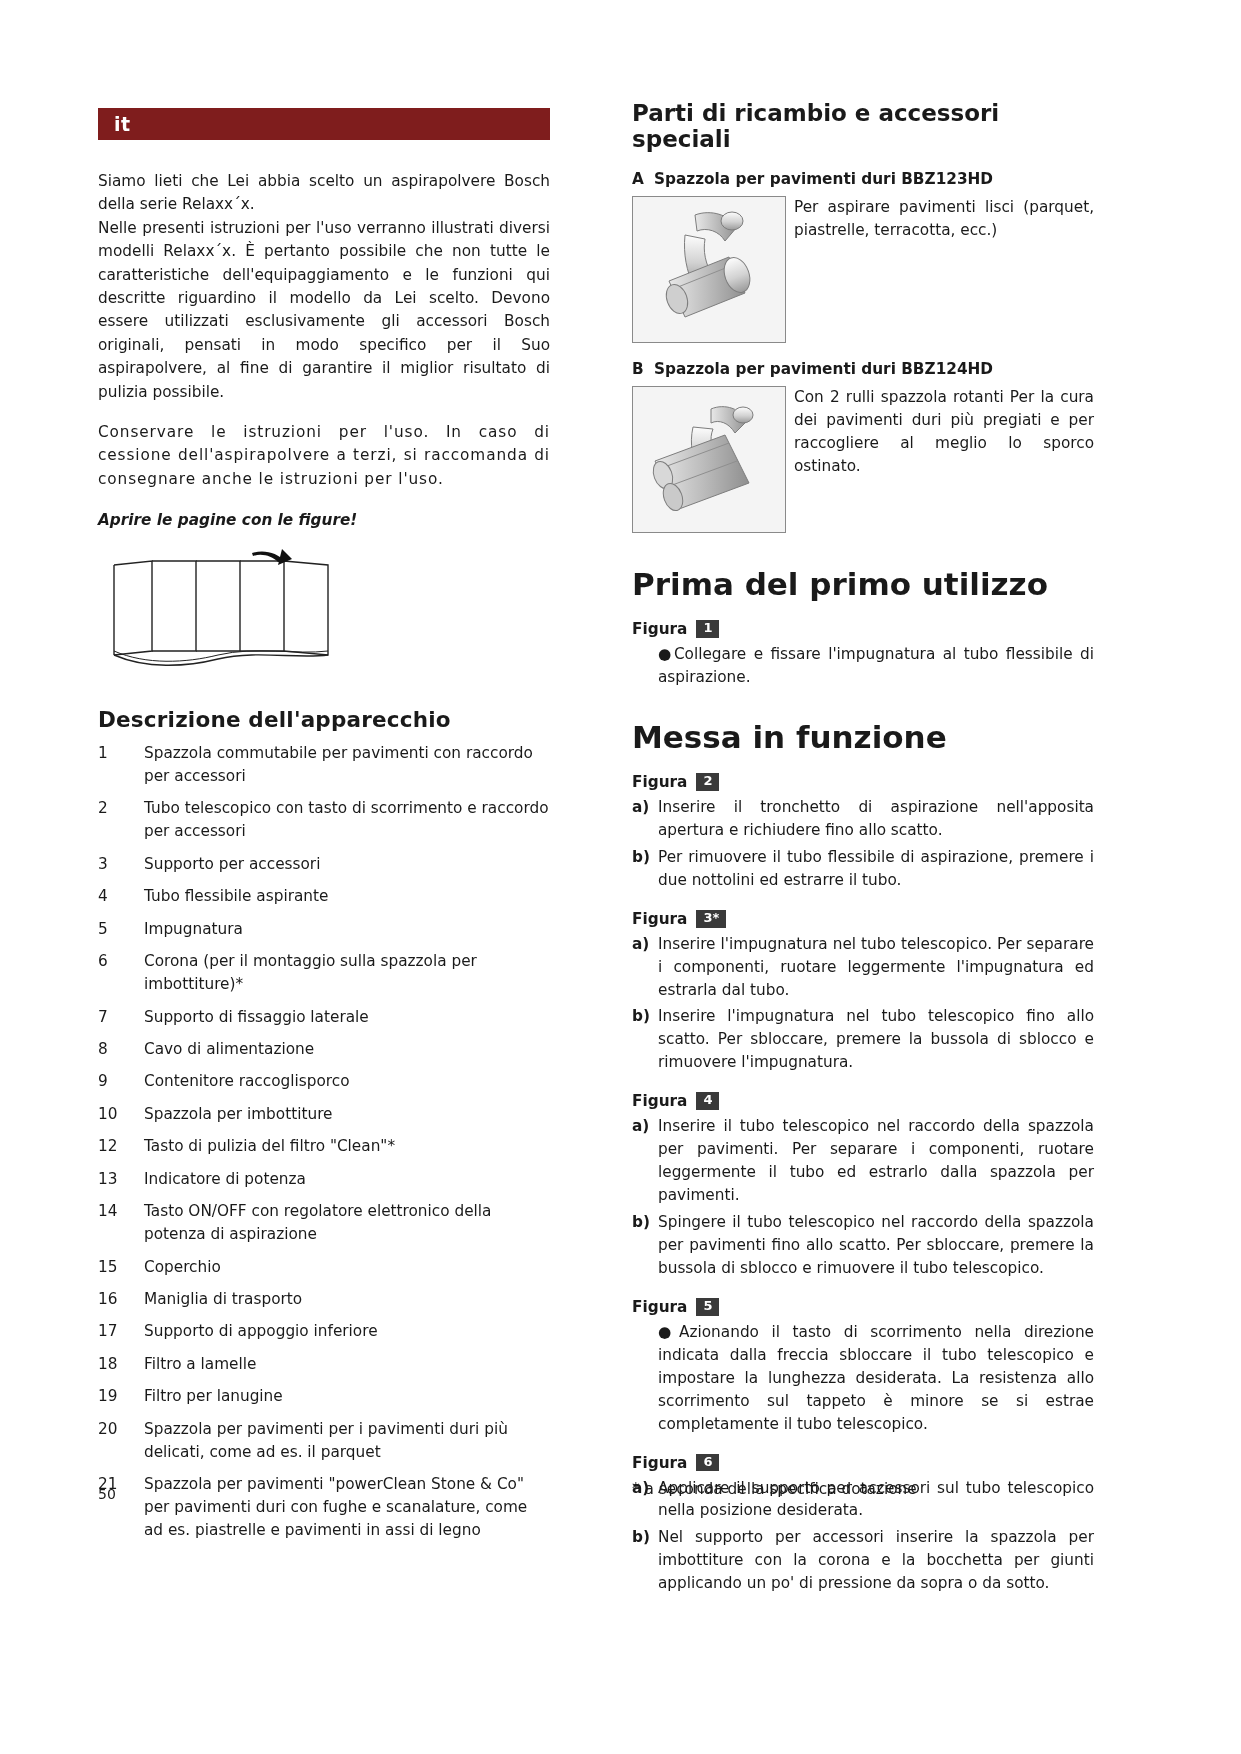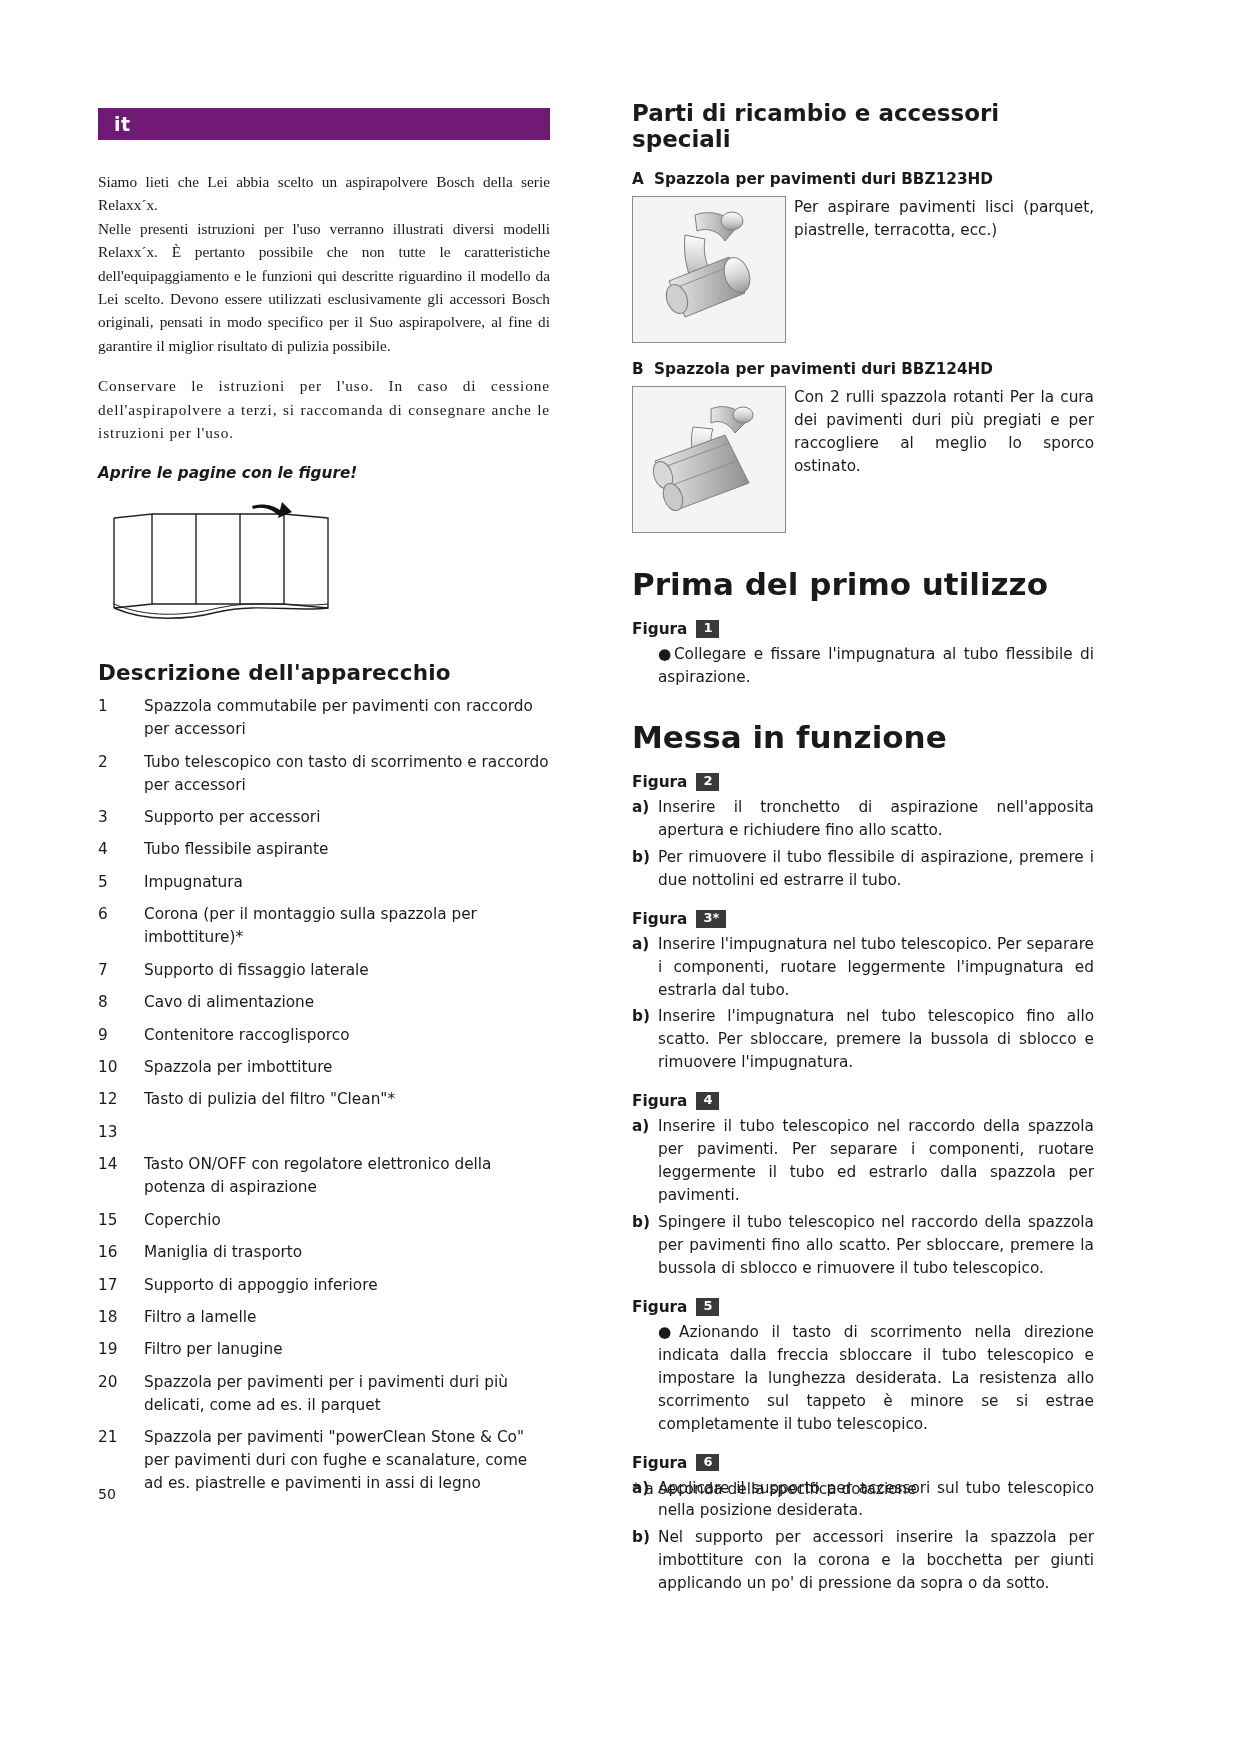--- a/index.html
+++ b/index.html
@@ -31,39 +31,39 @@
     position: absolute;
     left: 632px;
     top: 100px;
     width: 462px;
   }
 
   
   .lang-bar {
     width: 452px;
     height: 32px;
-    background: #701a75;
+    background: #7f1d1d;
     position: relative;
   }
   .lang-bar .lang {
     position: absolute;
     left: 16px;
     top: 5px;
     font-size: 19px;
     font-weight: bold;
     color: #ffffff;
     letter-spacing: 0.5px;
   }
   .intro {
     margin-top: 30px;
     font-size: 15.3px;
     line-height: 1.53;
     text-align: justify;
   }
-  .intro p { margin: 0; font-family: Liberation Serif, serif; }
+  .intro p { margin: 0; }
   .intro p + p { margin-top: 0px; }
   .intro .sp { margin-top: 17px; }
   .intro .wide {
     letter-spacing: 0.9px;
   }
   .bold-line {
     margin-top: 20px;
     font-size: 15.3px;
     font-weight: bold;
     font-style: italic;
@@ -273,20 +273,21 @@
       <div class="row">
           <div class="num">10</div>
           <div class="txt">Spazzola per imbottiture</div>
         </div>
       <div class="row">
           <div class="num">12</div>
           <div class="txt">Tasto di pulizia del filtro "Clean"*</div>
         </div>
       <div class="row">
           <div class="num">13</div>
+          <div class="txt">Indicatore di potenza</div>
         </div>
       <div class="row">
           <div class="num">14</div>
           <div class="txt">Tasto ON/OFF con regolatore elettronico della potenza di aspirazione</div>
         </div>
       <div class="row">
           <div class="num">15</div>
           <div class="txt">Coperchio</div>
         </div>
       <div class="row">

